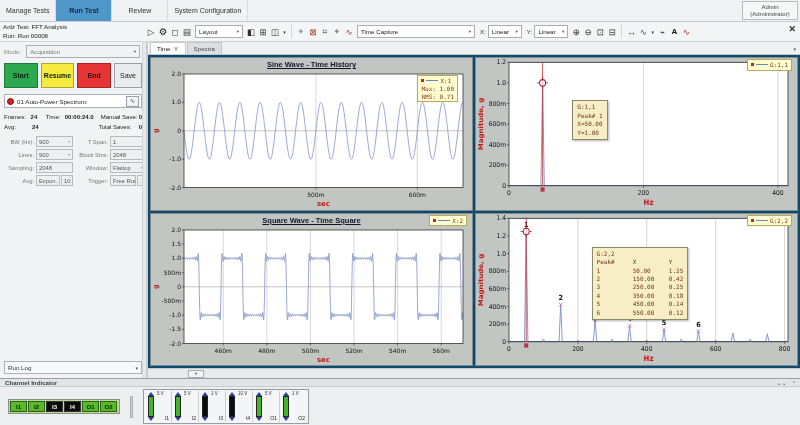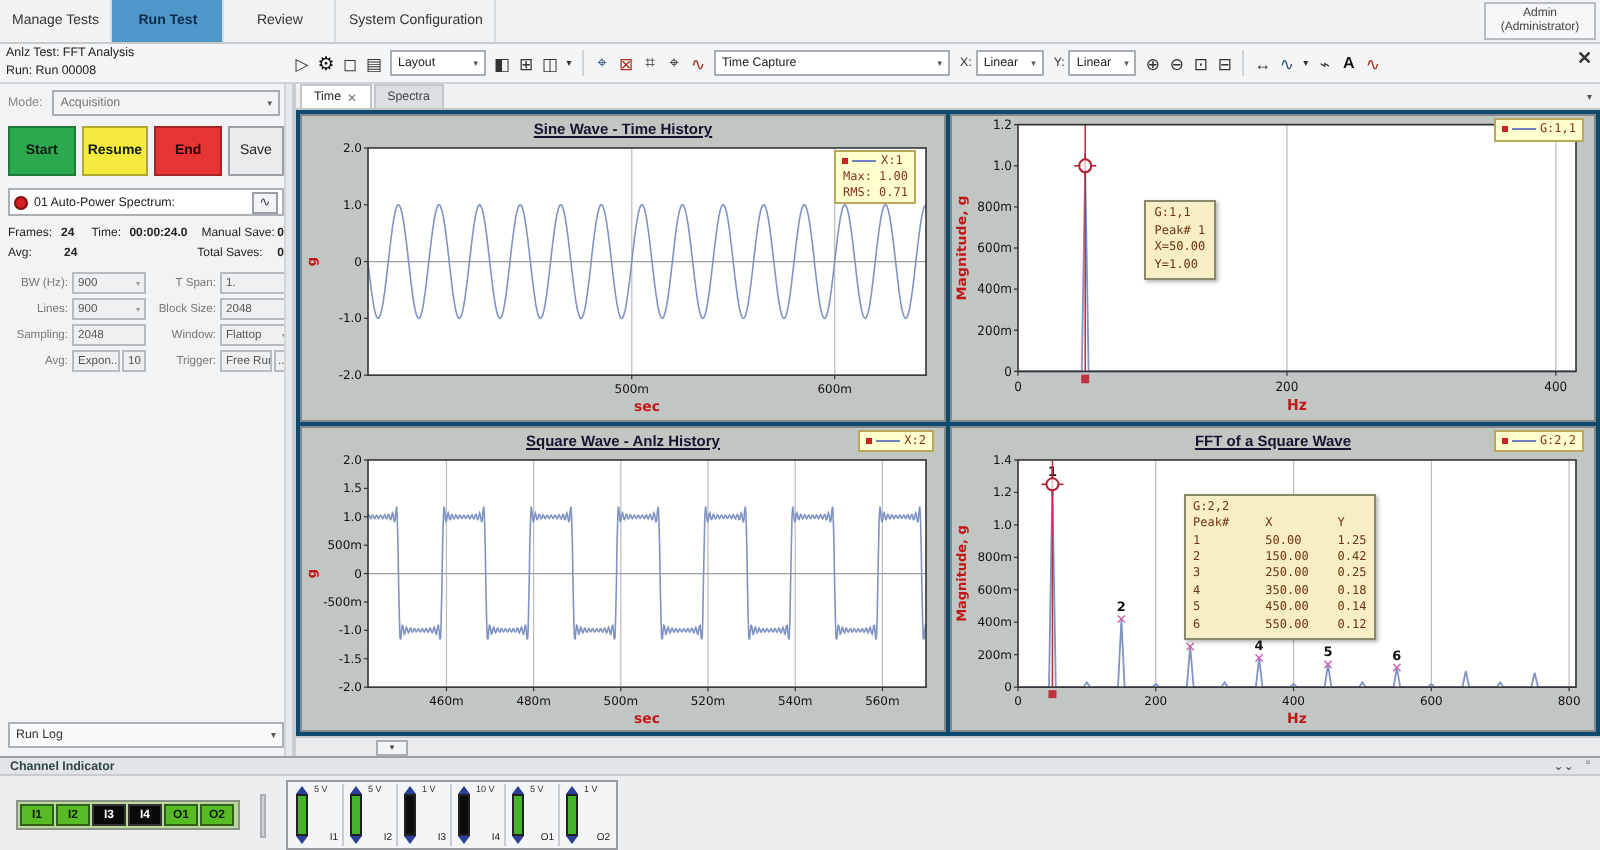--- a/index.html
+++ b/index.html
@@ -352,21 +352,21 @@
                 <span class="lline"></span>
                 <span>G:1,1</span>
               </div>
             </div>
             <div class="tooltip" style="left: 30%; top: 28%;">G:1,1
 Peak# 1
 X=50.00
 Y=1.00</div>
           </div>
         <div class="chart-panel">
-          <div class="chart-title">Square Wave - Anlz History</div>
+          <div class="chart-title">Square Wave - Time Square</div>
           <div class="chart-svg">
               <svg viewBox="0 0 321 140" preserveAspectRatio="none">
                 <rect x="33" y="4" width="279" height="114" fill="#ffffff"></rect>
                 <line x1="72.23437500000006" y1="4" x2="72.23437500000006" y2="118" stroke="#bcbcbc" stroke-width="0.6"></line>
                 <line x1="115.82812499999999" y1="4" x2="115.82812499999999" y2="118" stroke="#bcbcbc" stroke-width="0.6"></line>
                 <line x1="159.42187500000006" y1="4" x2="159.42187500000006" y2="118" stroke="#bcbcbc" stroke-width="0.6"></line>
                 <line x1="203.01562500000009" y1="4" x2="203.01562500000009" y2="118" stroke="#bcbcbc" stroke-width="0.6"></line>
                 <line x1="246.60937500000014" y1="4" x2="246.60937500000014" y2="118" stroke="#bcbcbc" stroke-width="0.6"></line>
                 <line x1="290.2031250000002" y1="4" x2="290.2031250000002" y2="118" stroke="#bcbcbc" stroke-width="0.6"></line>
                 <line x1="33" y1="61" x2="312" y2="61" stroke="#9c9c9c" stroke-width="0.6"></line>
@@ -408,21 +408,20 @@
             </div>
         <div class="legend" style="top: 1px; right: 5px;">
               <div class="lrow">
                 <span class="lswatch"></span>
                 <span class="lline"></span>
                 <span>X:2</span>
               </div>
             </div>
           </div>
         <div class="chart-panel">
-          <div class="chart-title">FFT of a Square Wave</div>
           <div class="chart-svg">
               <svg viewBox="0 0 321 140" preserveAspectRatio="none">
                 <rect x="33" y="4" width="279" height="114" fill="#ffffff"></rect>
                 <line x1="101.88888888888889" y1="4" x2="101.88888888888889" y2="118" stroke="#bcbcbc" stroke-width="0.6"></line>
                 <line x1="170.77777777777777" y1="4" x2="170.77777777777777" y2="118" stroke="#bcbcbc" stroke-width="0.6"></line>
                 <line x1="239.66666666666666" y1="4" x2="239.66666666666666" y2="118" stroke="#bcbcbc" stroke-width="0.6"></line>
                 <line x1="308.55555555555554" y1="4" x2="308.55555555555554" y2="118" stroke="#bcbcbc" stroke-width="0.6"></line>
                 <polyline points="33,118.0 48.5,118.0 50.2,16.2 51.9,118.0 65.8,118.0 67.4,115.6 69.1,118.0 83.0,118.0 84.7,83.8 86.3,118.0 100.2,118.0 101.9,116.4 103.6,118.0 117.4,118.0 119.1,97.6 120.8,118.0 134.7,118.0 136.3,115.6 138.0,118.0 151.9,118.0 153.6,103.3 155.2,118.0 169.1,118.0 170.8,116.4 172.5,118.0 186.3,118.0 188.0,106.6 189.7,118.0 203.5,118.0 205.2,115.6 206.9,118.0 220.8,118.0 222.4,108.2 224.1,118.0 238.0,118.0 239.7,116.4 241.3,118.0 255.2,118.0 256.9,109.9 258.6,118.0 272.4,118.0 274.1,115.6 275.8,118.0 289.7,118.0 291.3,110.7 293.0,118.0 312,118.0" fill="none" stroke="#8093c5" stroke-width="0.9"></polyline>
                 <text x="50.22222222222222" y="12.214285714285708" font-size="6.5" font-weight="bold" fill="#111" text-anchor="middle">1</text>
                 <line x1="82.86666666666666" y1="82.00000000000001" x2="86.46666666666665" y2="85.60000000000001" stroke="#cf5fae" stroke-width="0.7"></line>

